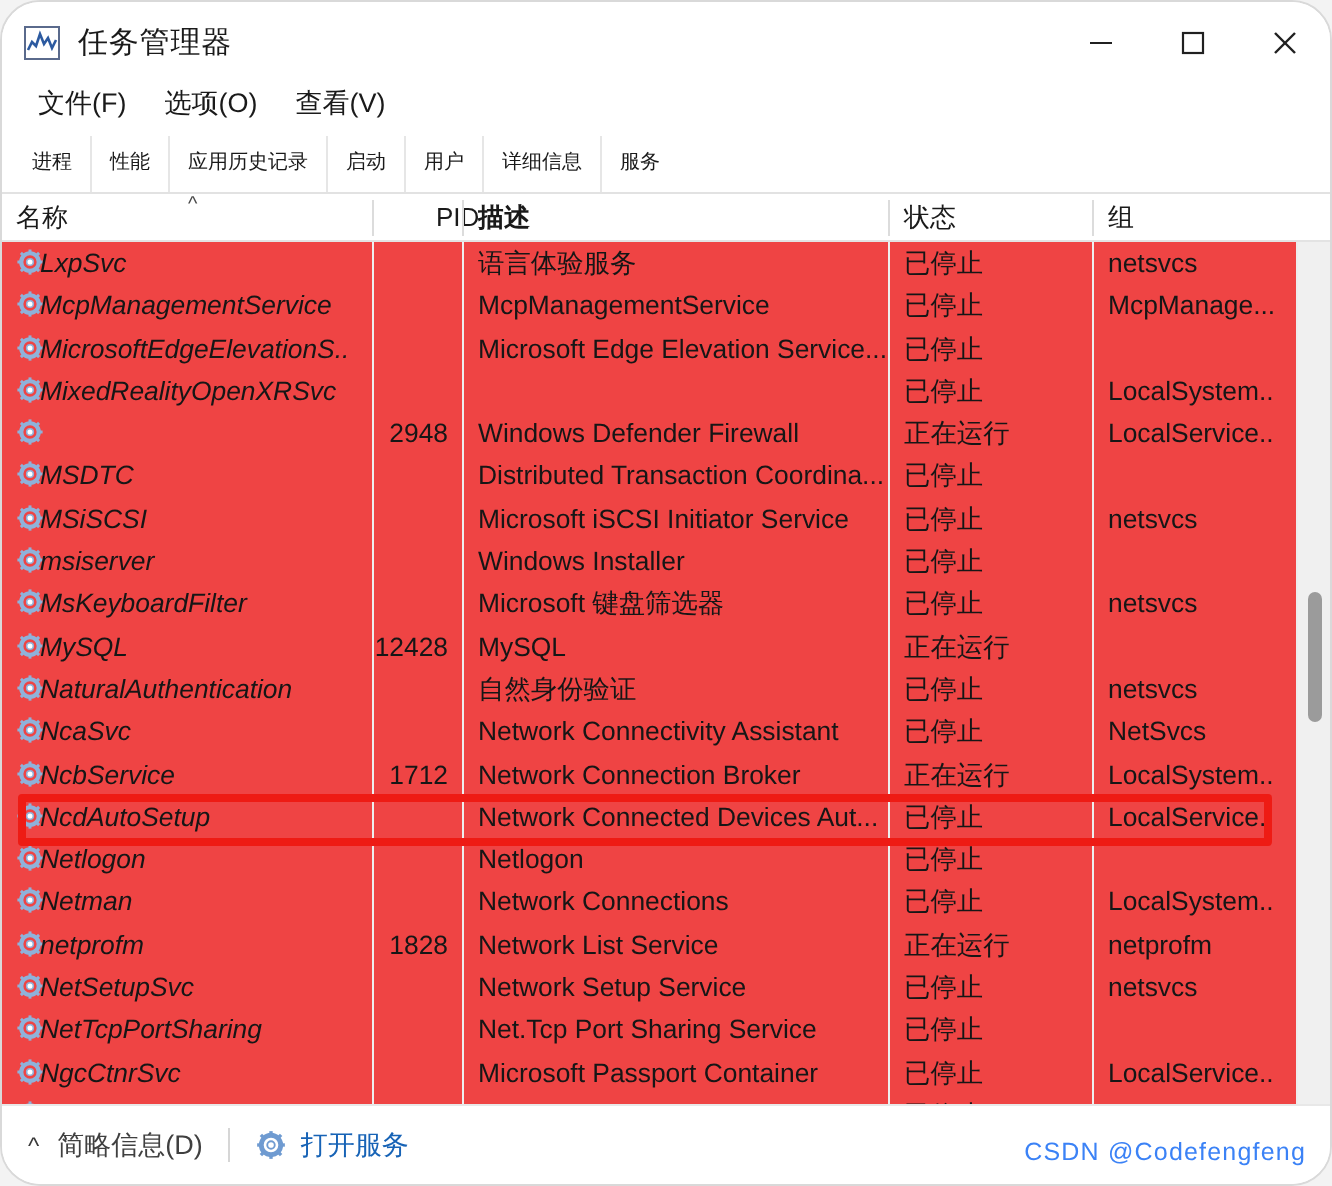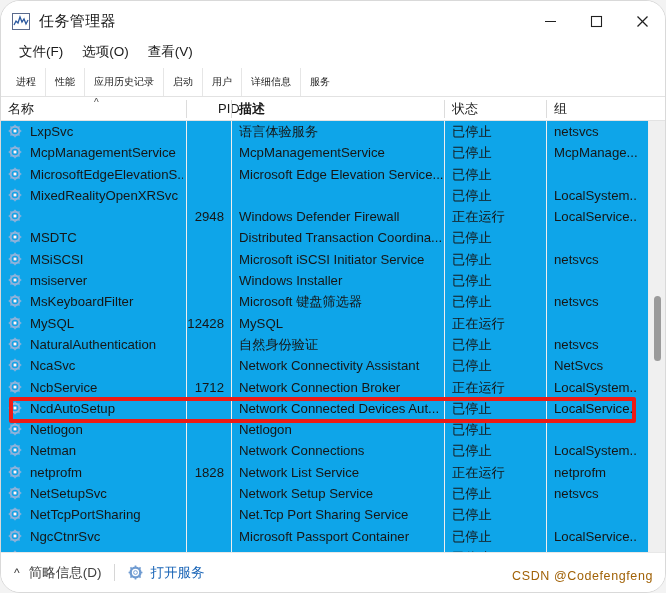--- a/index.html
+++ b/index.html
@@ -101,21 +101,21 @@
     background: #ffffff;
     border-right: none;
     box-shadow: inset 0 0 0 0 transparent;
   }
   .tab.active { position: relative; }
 
   
   #listwrap {
     flex: 1 1 auto;
     position: relative;
-    background: #0ea5e9;
+    background: #ef4444;
     overflow: hidden;
   }
   #header-row {
     position: absolute;
     left: 0; top: 0; right: 0;
     height: 24px;
     background: #ffffff;
     border-bottom: 1px solid #e3e3e3;
     z-index: 3;
   }
@@ -156,21 +156,21 @@
     position: absolute;
     top: 0;
     height: 21.3px;
     line-height: 21.3px;
     font-size: 13.2px;
     color: #161616;
     overflow: hidden;
     white-space: nowrap;
     padding-left: 7px;
   }
-  .c-name { left: 22px; width: 160px; }
+  .c-name { left: 12px; width: 160px; font-style: italic; }
   .c-pid  { left: 186px; width: 44px; text-align: right; padding-left:0; padding-right: 7px;}
   .c-desc { left: 231px; width: 212px; }
   .c-stat { left: 444px; width: 100px; }
   .c-grp  { left: 546px; width: 90px; }
 
   .gear {
     position: absolute;
     left: 7px; top: 3px;
     width: 14px; height: 14px;
   }
@@ -231,21 +231,21 @@
   #chev { color: #3a3a3a; font-size: 12px; line-height: 12px; margin-right: 9px;}
   #fewer-label { font-size: 13.5px; color: #404040; white-space: nowrap;}
   #bsep { width: 1px; height: 17px; background: #d6d6d6; margin: 0 13px; }
   #open-svc-icon { width: 15px; height: 15px; margin-right: 7px; }
   #open-svc-icon svg { display:block; }
   #open-svc-label { font-size: 13.5px; color: #1763b6; white-space: nowrap; }
   #watermark {
     position: absolute;
     right: 12px; bottom: 9px;
     font-size: 12.5px;
-    color: #a16207;
+    color: #3b82f6;
     letter-spacing: .6px;
     white-space: nowrap;
   }
 </style>
 </head>
 <body>
 
 <div id="window">
 
   <div id="titlebar">

